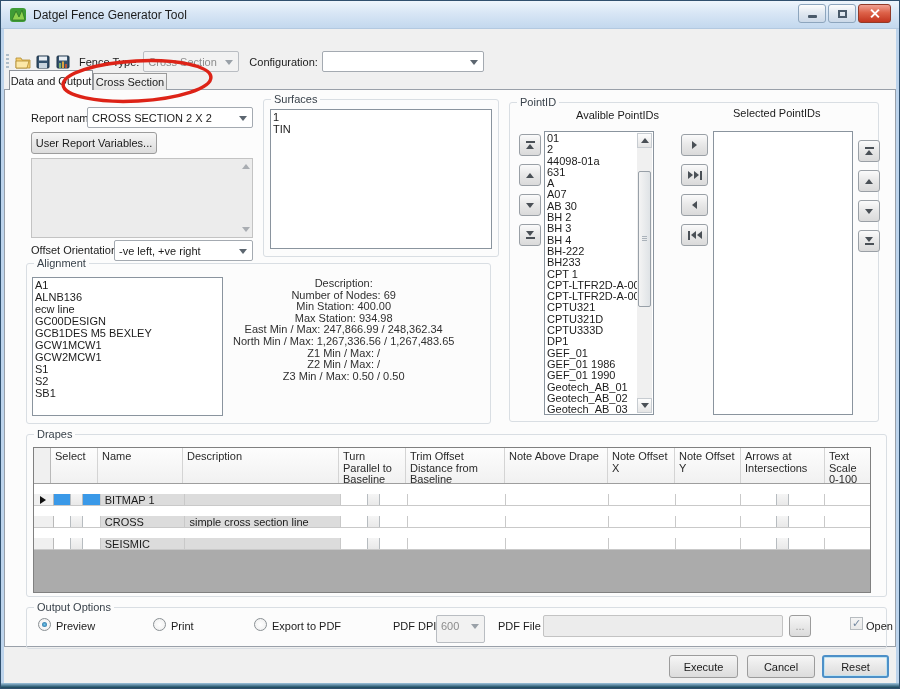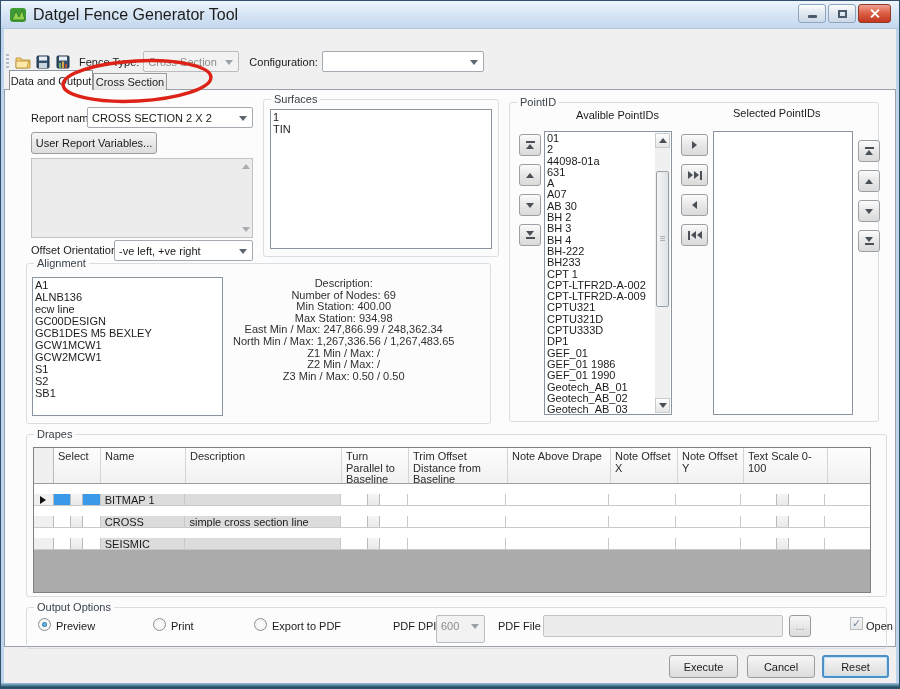--- a/index.html
+++ b/index.html
@@ -7,21 +7,21 @@
   body { font-family:"Liberation Sans", sans-serif; font-size:11px; color:#1b1b1b; }
 
   .window { position:relative; width:900px; height:689px; background:#f0f0f0;
             border:1px solid #30506e; box-shadow: inset 0 0 0 3px #bdd4ec; }
 
   
   .titlebar { position:absolute; left:0; top:0; right:0; height:28px;
               background:linear-gradient(#eef5fc,#d8e6f5 45%,#c3d8ee);
               border-bottom:1px solid #b3c9e0; display:flex; align-items:center; }
   .appicon { width:17px; height:16px; margin:0 6px 0 9px; }
-  .title-text { font-size:16px; color:#1c1c1c; }
+  .title-text { font-size:12px; color:#1c1c1c; }
   .winbtns { position:absolute; right:8px; top:3px; display:flex; gap:2px; }
   .wbtn { width:28px; height:19px; border:1px solid #8da5bd; border-radius:3px;
           background:linear-gradient(#fdfdfd,#e2e9f1 45%,#ccd9e8);
           display:flex; align-items:center; justify-content:center; position:relative; }
   .wbtn.close { width:33px; background:linear-gradient(#f0a193,#dd6249 45%,#c3351f); border-color:#923a28; }
   .glyph-min { width:9px; height:3px; background:#4a5a6a; border-radius:1px; margin-top:6px; }
   .glyph-max { width:9px; height:8px; border:2px solid #4a5a6a; background:#fff0; }
   .glyph-x { position:relative; width:11px; height:11px; }
   .glyph-x::before,.glyph-x::after { content:""; position:absolute; left:5px; top:0; width:2px; height:11px; background:#fff; }
   .glyph-x::before { transform:rotate(45deg); } .glyph-x::after { transform:rotate(-45deg); }
@@ -232,21 +232,21 @@
       <div class="tri-u"></div>
     </div>
   <div class="sqbtn" style="left:518px;top:193px">
       <div class="tri-d"></div>
     </div>
   <div class="sqbtn" style="left:518px;top:223px">
       <div class="tri-d"></div>
       <div class="bar-h"></div>
     </div>
 
-  <div class="listbox tight" style="left:543px;top:130px;width:128px;height:284px;padding-right:16px">
+  <div class="listbox tight" style="left:543px;top:130px;width:110px;height:284px;padding-right:16px">
     <div>
         <div class="li">01</div>
         <div class="li">2</div>
         <div class="li">44098-01a</div>
         <div class="li">631</div>
         <div class="li">A</div>
         <div class="li">A07</div>
         <div class="li">AB 30</div>
         <div class="li">BH 2</div>
         <div class="li">BH 3</div>
@@ -347,20 +347,21 @@
       <div class="hc hc-sel"></div>
       <div class="ghcols">
           <div class="hc">Select</div>
           <div class="hc">Name</div>
           <div class="hc">Description</div>
           <div class="hc">Turn Parallel to Baseline</div>
           <div class="hc">Trim Offset Distance from Baseline</div>
           <div class="hc">Note Above Drape</div>
           <div class="hc">Note Offset X</div>
           <div class="hc">Note Offset Y</div>
+          <div class="hc">Arrows at Intersections</div>
           <div class="hc">Text Scale 0-100</div>
         </div>
     </div>
     <div class="gbody">
         <div class="grow">
         <div class="gc gc-rowsel">
             <div class="row-marker"></div>
           </div>
         <div class="gc gc-select center">
             <div class="chk"></div>

